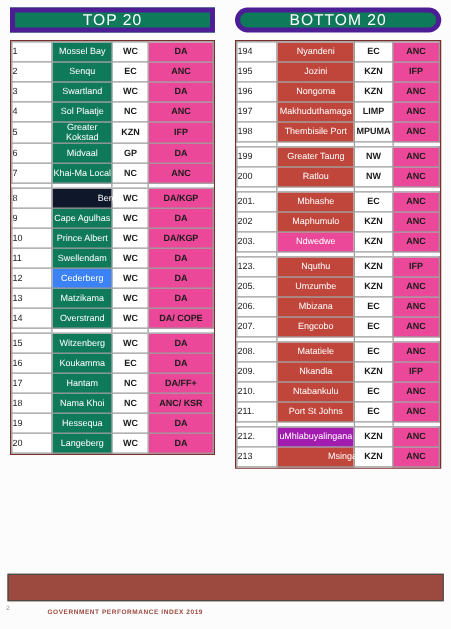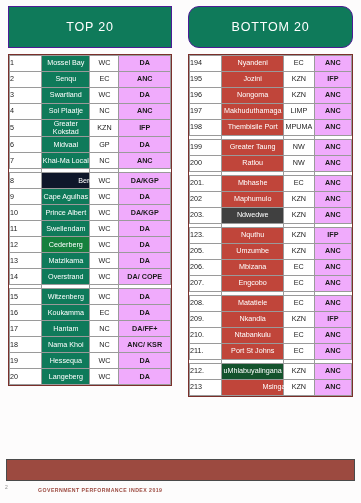--- a/index.html
+++ b/index.html
@@ -34,22 +34,22 @@
     position: relative;
   }
   .table-col.left {
     width: 180px;
   }
   .table-col.right {
     width: 181px;
   }
   .tbl-header {
     margin: 6px 8px 0 8px;
-    height: 42px;
-    border: 1px solid #4c1d95;
+    height: 20px;
+    border: 4px solid #4c1d95;
     display: flex;
     align-items: center;
     justify-content: center;
     box-sizing: border-box;
   }
   .tbl-header .htext {
     color: #ffffff;
     font-size: 12.5px;
     letter-spacing: 0.8px;
     font-weight: 400;
@@ -85,25 +85,25 @@
   td.c-name {
     text-align: center;
     color: #ffffff;
     font-weight: normal;
     padding: 1px 1px;
   }
   td.c-prov {
     text-align: center;
     background: #ffffff;
     color: #1b1b1b;
-    font-weight: normal;
+    font-weight: bold;
   }
   td.c-party {
     text-align: center;
-    background: #f0abfc;
+    background: #ec4899;
     color: #1b1b1b;
     font-weight: bold;
     margin-top: 16px;
   }
   tr.spacer td {
     height: 4px;
     border-left: 1px solid #9a9a9a;
     border-right: 1px solid #9a9a9a;
     border-top: none;
     border-bottom: none;
@@ -230,21 +230,21 @@
                 <td class="c-party">DA/KGP</td>
               </tr>
               <tr>
                 <td class="c-num">11</td>
                 <td class="c-name" style="background: rgb(15, 122, 90);">Swellendam</td>
                 <td class="c-prov">WC</td>
                 <td class="c-party">DA</td>
               </tr>
               <tr>
                 <td class="c-num">12</td>
-                <td class="c-name" style="background: #15803d;">Cederberg</td>
+                <td class="c-name" style="background: #3b82f6;">Cederberg</td>
                 <td class="c-prov">WC</td>
                 <td class="c-party">DA</td>
               </tr>
               <tr>
                 <td class="c-num">13</td>
                 <td class="c-name" style="background: rgb(15, 122, 90);">Matzikama</td>
                 <td class="c-prov">WC</td>
                 <td class="c-party">DA</td>
               </tr>
               <tr>
@@ -374,21 +374,21 @@
                 <td class="c-party">ANC</td>
               </tr>
               <tr>
                 <td class="c-num">202</td>
                 <td class="c-name" style="background: rgb(192, 69, 58);">Maphumulo</td>
                 <td class="c-prov">KZN</td>
                 <td class="c-party">ANC</td>
               </tr>
               <tr>
                 <td class="c-num">203.</td>
-                <td class="c-name" style="background: #404040;">Ndwedwe</td>
+                <td class="c-name" style="background: #ec4899;">Ndwedwe</td>
                 <td class="c-prov">KZN</td>
                 <td class="c-party">ANC</td>
               </tr>
               <tr class="spacer">
                 <td class="sp-edge-l"></td>
                 <td></td>
                 <td></td>
                 <td class="sp-edge-r"></td>
               </tr>
               <tr>
@@ -446,21 +446,21 @@
                 <td class="c-party">ANC</td>
               </tr>
               <tr class="spacer">
                 <td class="sp-edge-l"></td>
                 <td></td>
                 <td></td>
                 <td class="sp-edge-r"></td>
               </tr>
               <tr>
                 <td class="c-num">212.</td>
-                <td class="c-name" style="background: #14532d; margin-top: 24px;">uMhlabuyalingana</td>
+                <td class="c-name" style="background: #a21caf; margin-top: 24px;">uMhlabuyalingana</td>
                 <td class="c-prov">KZN</td>
                 <td class="c-party">ANC</td>
               </tr>
               <tr>
                 <td class="c-num">213</td>
                 <td class="c-name" style="background: rgb(192, 69, 58); padding-left: 40px;">Msinga</td>
                 <td class="c-prov">KZN</td>
                 <td class="c-party">ANC</td>
               </tr>
             </tbody>

